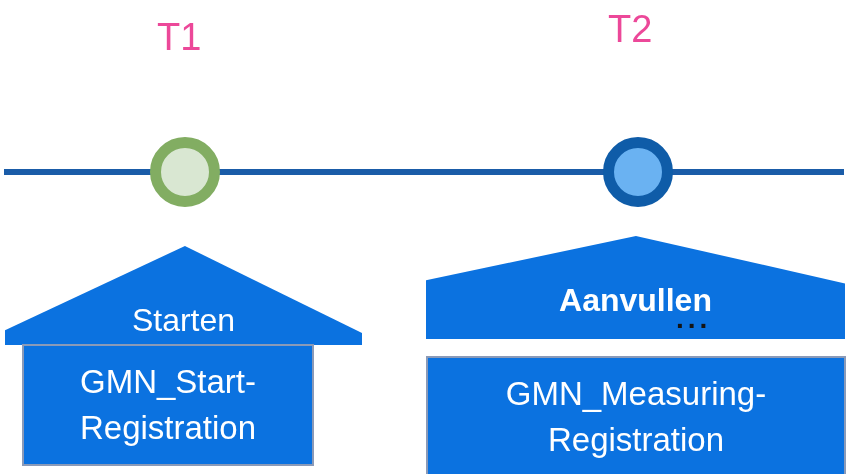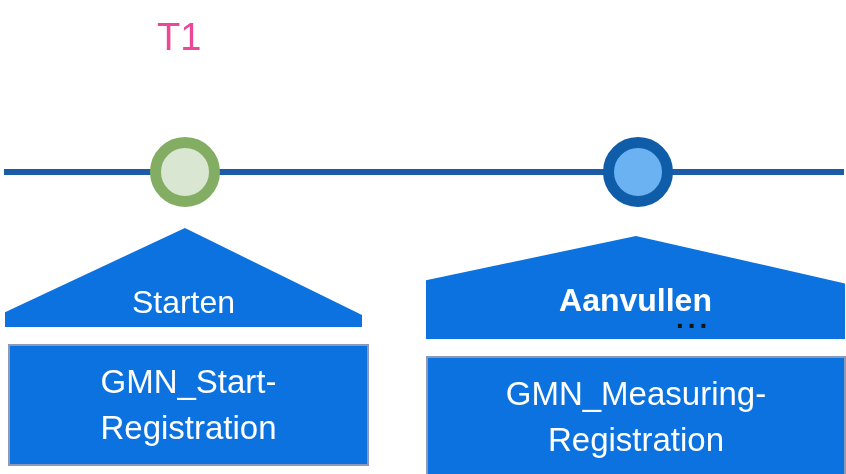--- a/index.html
+++ b/index.html
@@ -45,21 +45,21 @@
     background: var(--marker2_fill, #6ab2f2);
   }
   .pentagon {
     position: absolute;
     background: var(--callout_blue, #0b72e0);
     display: flex;
     align-items: flex-end;
     justify-content: center;
   }
   #pentagon-1 {
-    left: 5px; top: 228px; width: 357px; height: 99px;
+    left: 5px; top: 246px; width: 357px; height: 99px;
     clip-path: polygon(50.4% 0, 100% 88%, 100% 100%, 0 100%, 0 85%);
   }
   #pentagon-2 {
     left: 426px; top: 236px; width: 419px; height: 103px;
     clip-path: polygon(50.1% 0, 100% 46%, 100% 100%, 0 100%, 0 43%);
     font-weight: bold;
   }
   .pent-title {
     color: #ffffff;
     font-size: 32px;
@@ -85,30 +85,31 @@
     box-sizing: border-box;
     display: flex;
     flex-direction: column;
     align-items: center;
     justify-content: center;
     color: #ffffff;
     font-size: 33px;
     line-height: 46px;
     text-align: center;
   }
-  #code-box-1 { left: 8px; top: 344px; width: 361px; height: 122px; }
+  #code-box-1 { left: 22px; top: 344px; width: 292px; height: 122px; }
   #code-box-2 { left: 426px; top: 356px; width: 420px; height: 122px; }
 </style>
 </head>
 <body>
 
 <div class="canvas">
 
   <div id="t1-label" class="t-label">T1</div>
 
+  <div id="t2-label" class="t-label">T2</div>
 
   <div class="timeline-line"></div>
 
   <div id="marker-t1" class="marker"></div>
 
   <div id="marker-t2" class="marker"></div>
 
   <div id="pentagon-1" class="pentagon">
     <span class="pent-title">Starten</span>
   </div>

